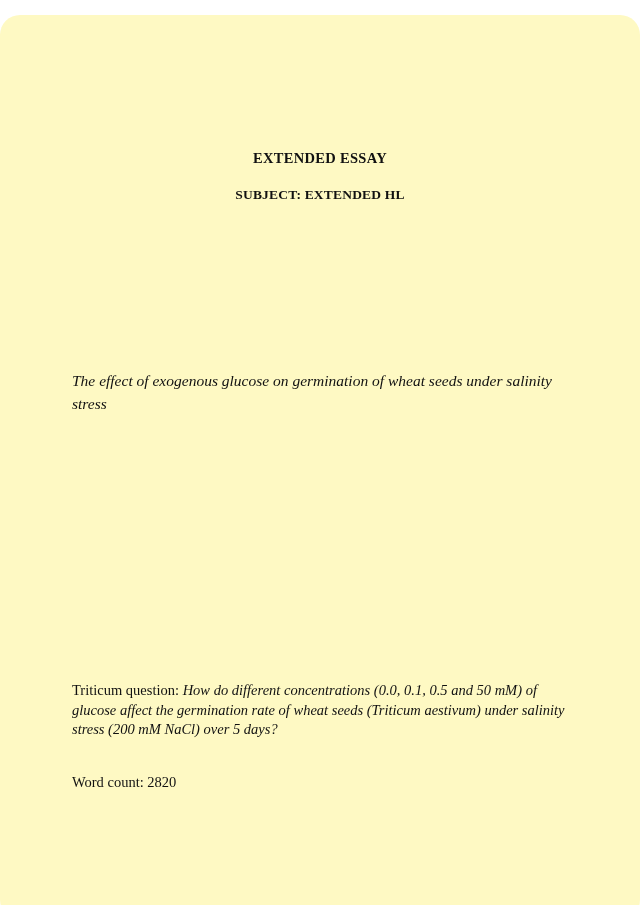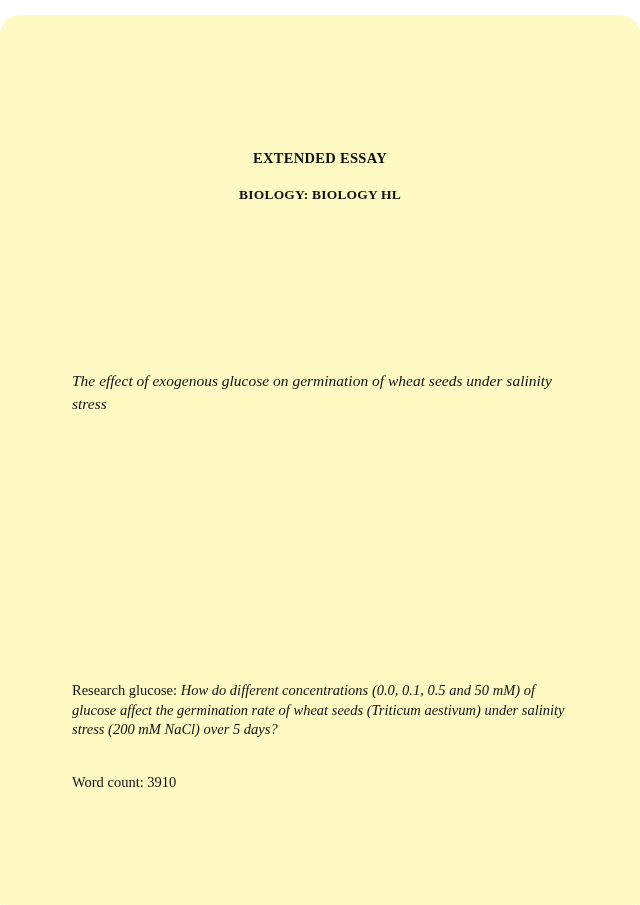--- a/index.html
+++ b/index.html
@@ -111,29 +111,29 @@
   }
 </style>
 </head>
 <body>
 
 <div class="page">
   <div class="content">
 
     <div class="heading-block">
       <p class="doc-type">EXTENDED ESSAY</p>
-      <p class="doc-subject">BIOLOGY: BIOLOGY HL</p>
+      <p class="doc-subject">SUBJECT: EXTENDED HL</p>
     </div>
 
     <div class="title-block">
       <p class="essay-title">The effect of exogenous glucose on germination of wheat seeds under salinity stress</p>
     </div>
 
     <div class="rq-block">
-      <p class="rq-paragraph"><span class="rq-label">Research glucose: </span><span class="rq-text">How do different concentrations (0.0, 0.1, 0.5 and 50 mM) of glucose affect the germination rate of wheat seeds (Triticum aestivum) under salinity stress (200 mM NaCl) over 5 days?</span></p>
+      <p class="rq-paragraph"><span class="rq-label">Triticum question: </span><span class="rq-text">How do different concentrations (0.0, 0.1, 0.5 and 50 mM) of glucose affect the germination rate of wheat seeds (Triticum aestivum) under salinity stress (200 mM NaCl) over 5 days?</span></p>
     </div>
 
     <div class="wordcount-block">
-      <p class="wordcount">Word count: 3910</p>
+      <p class="wordcount">Word count: 2820</p>
     </div>
 
   </div>
 </div>
 
 </body></html>

